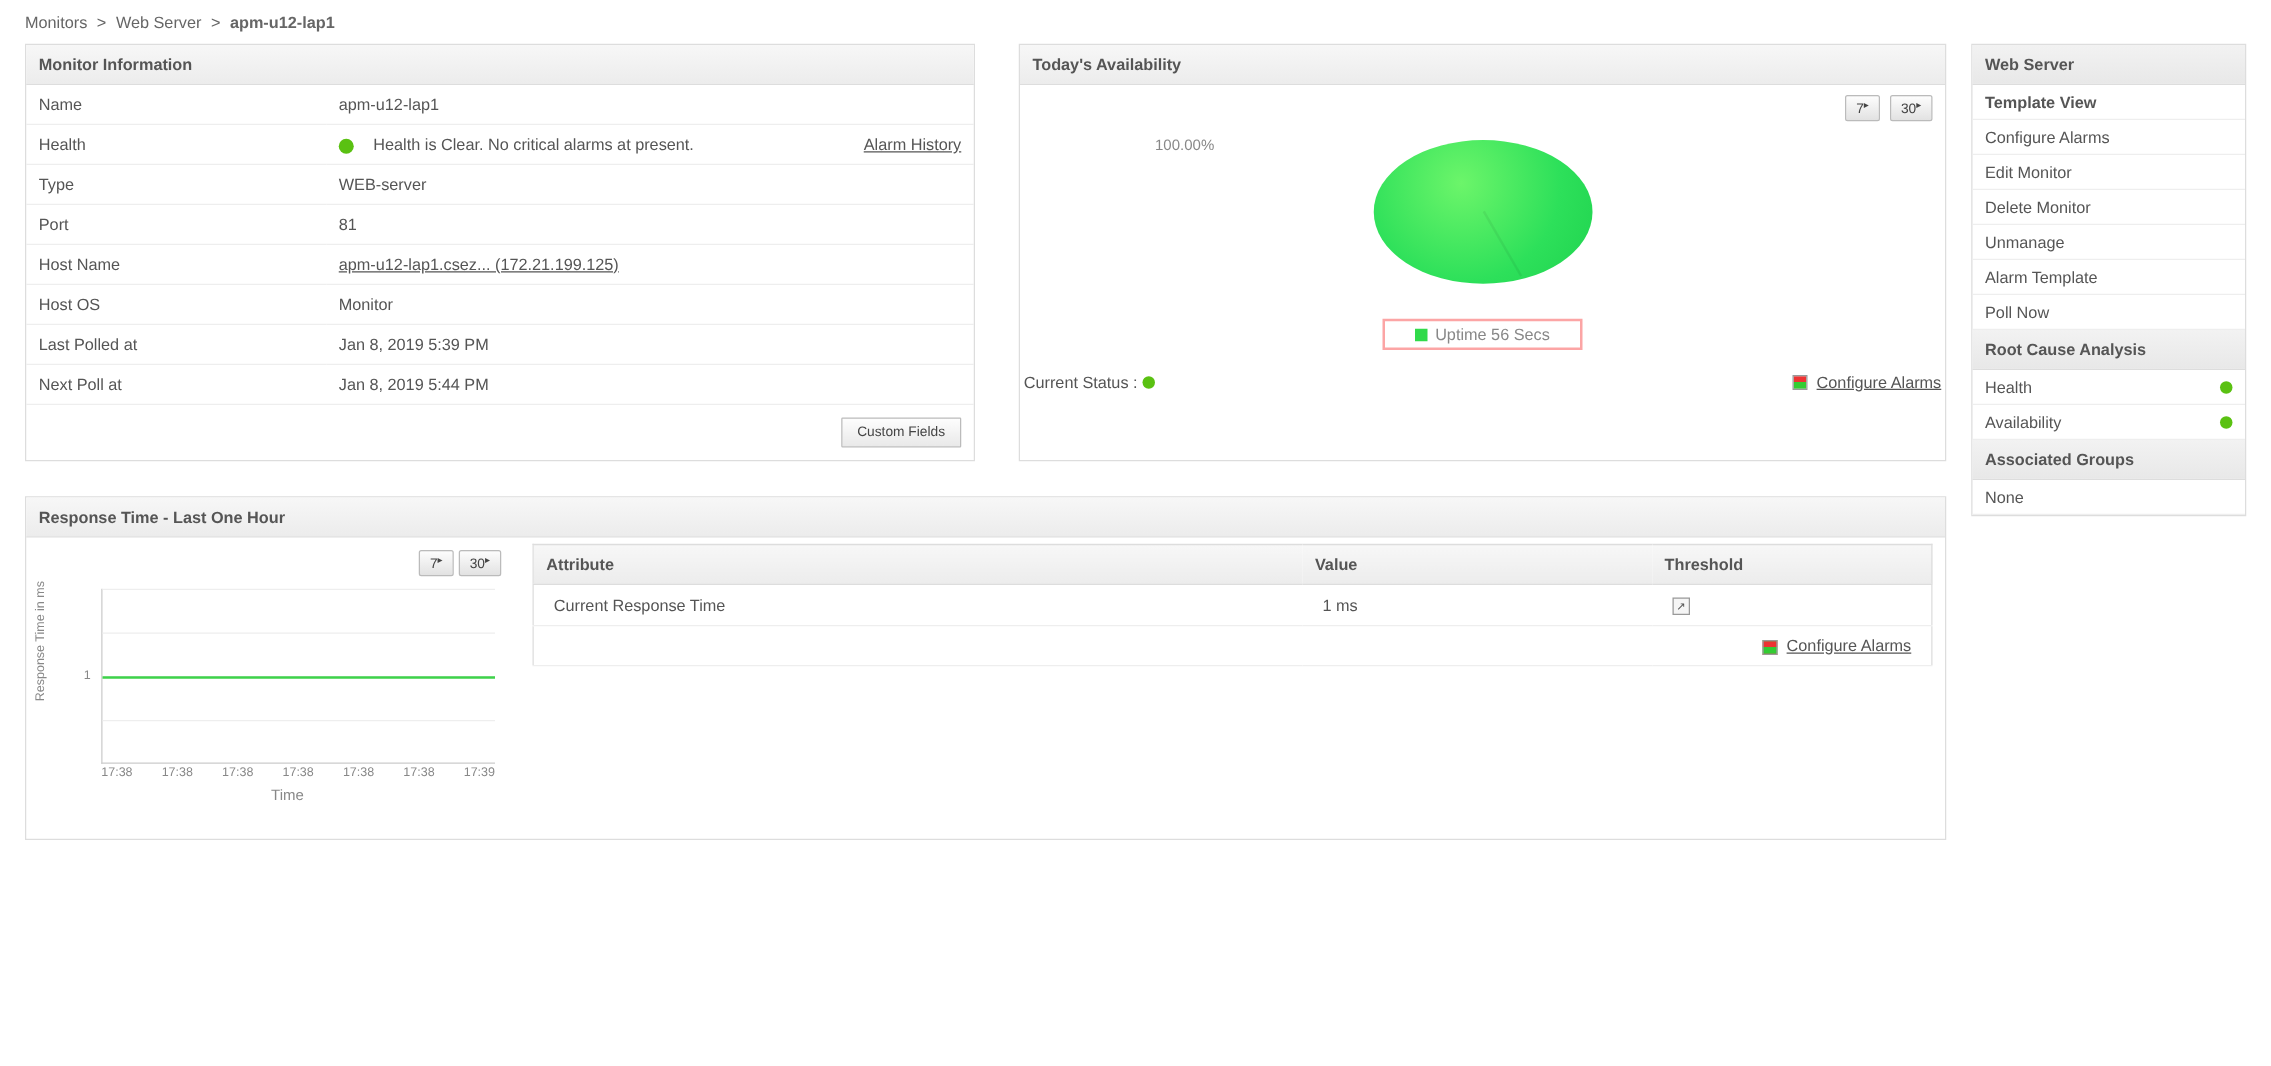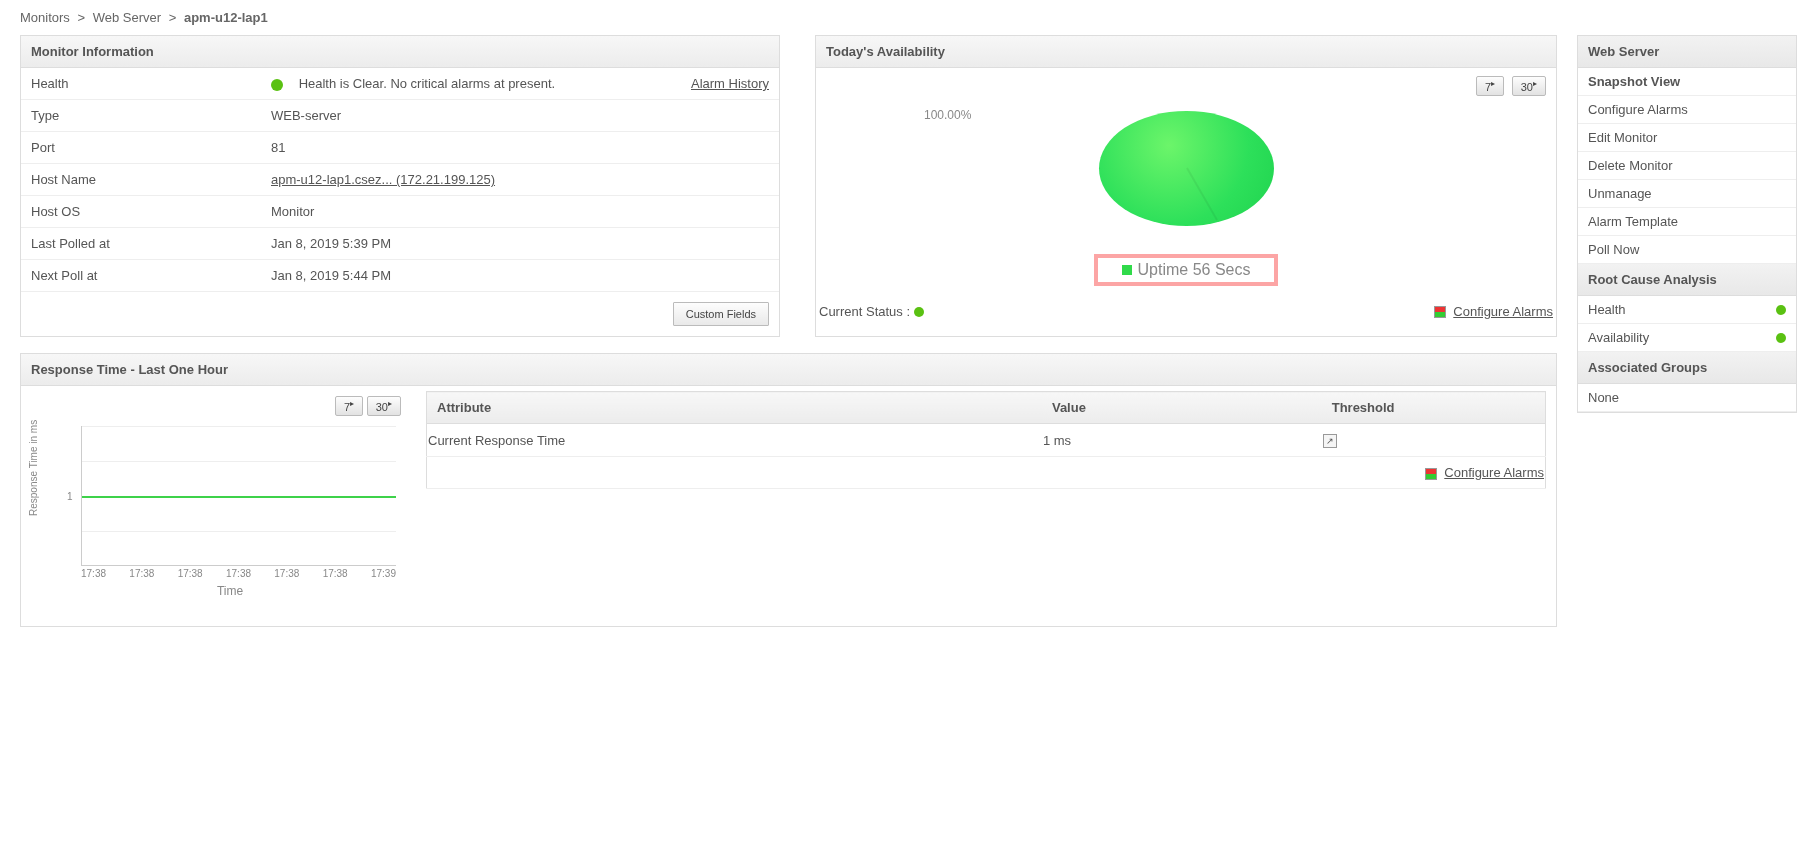--- a/index.html
+++ b/index.html
@@ -23,21 +23,21 @@
   .layout {
     display: flex;
     gap: 20px;
     align-items: flex-start;
   }
   .main-col { flex: 1; }
   .side-col { width: 220px; }
 
   .panel {
     border: 1px solid #ddd;
-    margin-bottom: 16px;
+    margin-bottom: 28px;
     background: #fff;
   }
   .panel-header {
     background: linear-gradient(#f7f7f7,#ececec);
     border-bottom: 1px solid #ddd;
     padding: 8px 10px;
     font-weight: bold;
     color: #555;
   }
   .panel-body { padding: 0; }
@@ -110,21 +110,21 @@
     border-radius: 50%;
     background: #1db84a;
     z-index: -1;
   }
   .pie .slice {
     position:absolute; top:57px; left:87px; width:2px; height:60px;
     background: rgba(0,0,0,0.06);
     transform-origin: top; transform: rotate(-30deg);
   }
   .legend-box {
-    display:inline-block; border:4px solid #fca5a5; padding:3px 24px; font-size:16px; color:#888;
+    display:inline-block; border:2px solid #fca5a5; padding:3px 24px; font-size:13px; color:#888;
   }
   .legend-sw { display:inline-block; width:10px; height:10px; background:#30da4a; vertical-align:middle; margin-right:6px;}
   .status-row { display:flex; justify-content:space-between; padding:8px 3px 4px 3px; align-items:flex-end;}
   .conf-alarm-icn {
     display:inline-block; width:12px; height:12px; vertical-align:middle;
     background: linear-gradient(to bottom, #e33 50%, #3c3 50%);
     border:1px solid #999; margin-right:4px;
   }
 
   
@@ -158,21 +158,21 @@
   }
   .linechart .axis-x-label {
     position:absolute; left:0; right:0; top:158px; text-align:center; font-size:12px; color:#888;
   }
 
   table.data { width:100%; border-collapse:collapse; border:1px solid #ddd;}
   table.data th {
     background: linear-gradient(#f7f7f7,#ececec);
     text-align:left; padding:8px 10px; font-weight:bold; color:#555; border-bottom:1px solid #ddd;
   }
-  table.data td { padding:8px 1px; border-bottom:1px solid #eee;}
+  table.data td { padding:8px 16px; border-bottom:1px solid #eee;}
   .thresh-icn {
     display:inline-block; width:14px; height:14px; border:1px solid #999; background:#f5f5f5;
     position:relative; font-size:9px; line-height:13px; text-align:center; color:#555;
   }
 
   
   .side-panel { border:1px solid #ddd; margin-bottom:0;}
   .side-header {
     background: linear-gradient(#f2f2f2,#e8e8e8);
     padding:8px 10px; font-weight:bold; color:#555; border-bottom:1px solid #ddd;
@@ -198,20 +198,24 @@
 <div class="layout">
   <div class="main-col">
 
     <div class="row2">
 
       <div class="panel">
         <div class="panel-header">Monitor Information</div>
         <div class="panel-body">
           <table class="info">
             <tbody>
+                <tr>
+              <td class="label">Name</td>
+              <td>apm-u12-lap1</td>
+            </tr>
             <tr>
               <td class="label">Health</td>
               <td>
                 <span class="health-dot"></span>
                 <span>Health is Clear. No critical alarms at present.</span>
                 <a class="link-underline alarm-history" href="#">Alarm History</a>
               </td>
             </tr>
             <tr>
               <td class="label">Type</td>
@@ -331,21 +335,21 @@
         </div>
       </div>
     </div>
 
   </div>
 
   <div class="side-col">
     <div class="side-panel">
       <div class="side-header">Web Server</div>
       <div class="side-list">
-        <div class="side-item active">Snapshot View</div>
+        <div class="side-item active">Template View</div>
         <div class="side-item">Configure Alarms</div>
         <div class="side-item">Edit Monitor</div>
         <div class="side-item">Delete Monitor</div>
         <div class="side-item">Unmanage</div>
         <div class="side-item">Alarm Template</div>
         <div class="side-item">Poll Now</div>
       </div>
       <div class="side-header">Root Cause Analysis</div>
       <div class="side-row">
         <span>Health</span>

